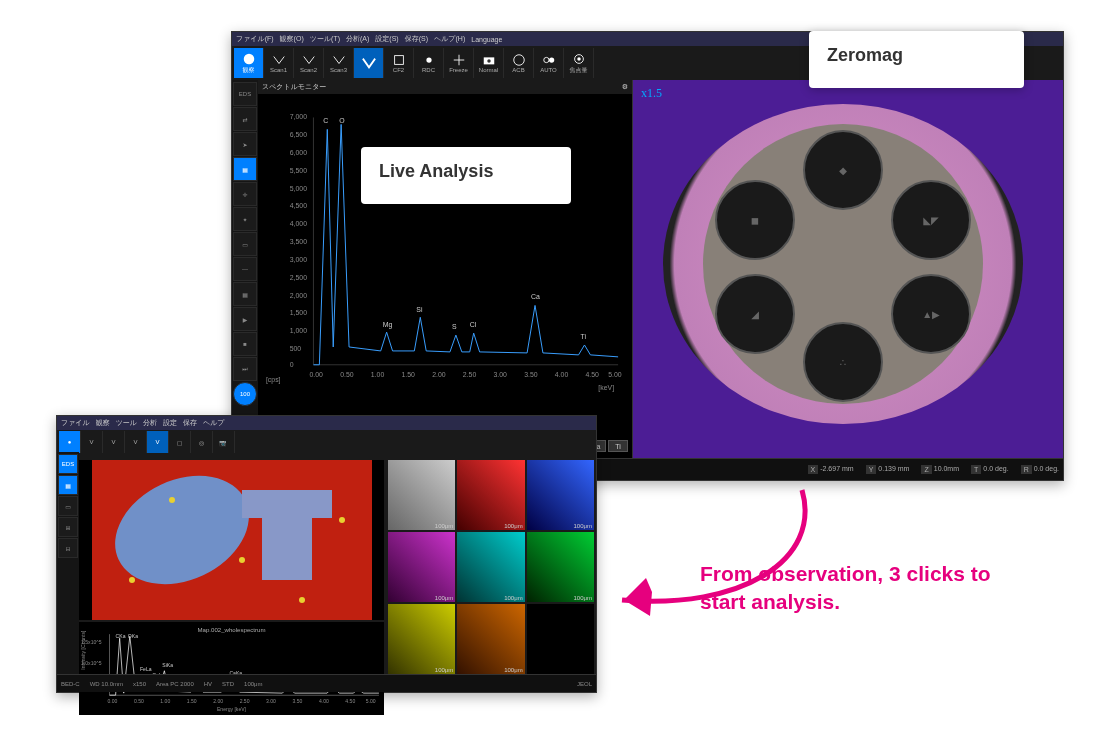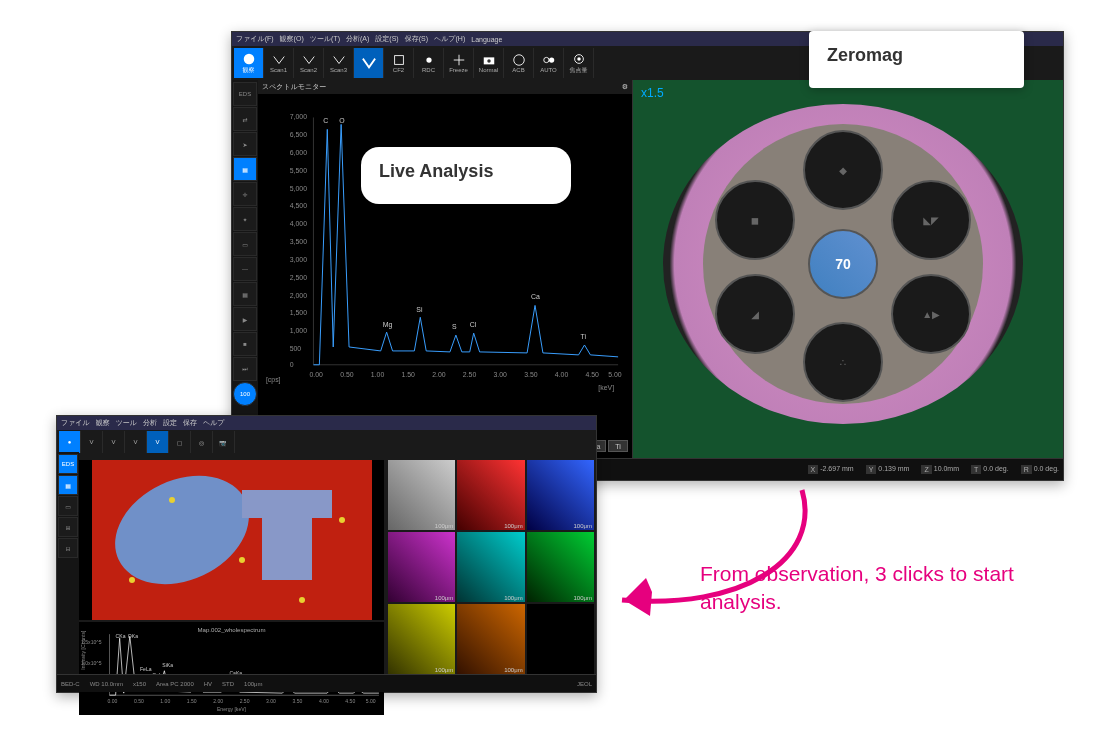--- a/index.html
+++ b/index.html
@@ -23,21 +23,21 @@
 
 .content-main { position: absolute; left: 26px; right: 0; top: 48px; bottom: 22px; display: flex; }
 .spec-pane { width: 375px; background: #000; position: relative; border-right: 1px solid #333; }
 .spec-head { height: 14px; display: flex; align-items: center; font-size: 7px; color: #ccc; padding: 0 4px; background: #1a1a1a; }
 .spec-head .gear { margin-left: auto; }
 .spec-plot { position: absolute; top: 28px; left: 4px; right: 4px; height: 290px; }
 .spec-plot svg { width: 100%; height: 100%; }
 .spec-foot { position: absolute; bottom: 4px; left: 4px; right: 4px; height: 16px; display: flex; gap: 2px; font-size: 7px; color: #ccc; align-items: center; }
 .spec-foot .chip { width: 20px; height: 12px; background: #333; border: 1px solid #555; display: flex; align-items: center; justify-content: center; }
 
-.img-pane { flex: 1; background: #14532d; position: relative; }
+.img-pane { flex: 1; background: #4c1d95; position: relative; font-family: Liberation Serif, serif; }
 .zoom-lbl { position: absolute; top: 6px; left: 8px; font-size: 12px; color: #0af; }
 .sample-view { position: absolute; top: 24px; left: 30px; width: 360px; height: 320px; border-radius: 50%; background: radial-gradient(circle, #d490c4 0%, #c080b8 70%, #222 72%); display: flex; align-items: center; justify-content: center; }
 .holder { width: 280px; height: 280px; border-radius: 50%; background: #888078; position: relative; }
 .stub { position: absolute; width: 80px; height: 80px; border-radius: 50%; background: #1a1a1a; border: 2px solid #555; display: flex; align-items: center; justify-content: center; font-size: 10px; color: #666; }
 .stub.center { width: 70px; height: 70px; left: 105px; top: 105px; background: linear-gradient(45deg, #4080c0, #6090d0); color: #fff; font-size: 14px; font-weight: bold; }
 
 .statbar { position: absolute; left: 0; right: 0; bottom: 0; height: 22px; background: #101010; border-top: 1px solid #333; display: flex; align-items: center; font-size: 7px; color: #aaa; padding: 0 4px; gap: 12px; }
 .statbar .right { margin-left: auto; display: flex; gap: 12px; }
 .statbar .box { display:flex; gap:2px; }
 .statbar .lbl { background:#333; padding:1px 3px; }
@@ -54,24 +54,24 @@
 .map-spec svg { width:100%; height:100%; }
 .map-grid { flex: 1; display: grid; grid-template-columns: repeat(3, 1fr); grid-template-rows: repeat(3, 1fr); gap: 2px; }
 .map-cell { background: #000; display:flex; align-items:center; justify-content:center; font-size:7px; position:relative; }
 .map-cell .lbl { position:absolute; bottom:1px; right:2px; color:#ccc; font-size:6px; }
 .sub-stat { position:absolute; bottom:0; left:0; right:0; height:18px; background:#101010; border-top:1px solid #333; font-size:6px; color:#888; display:flex; align-items:center; padding:0 4px; gap:10px; }
 
 
 .callout { position: absolute; background: #fff; border-radius: 4px; padding: 14px 18px; box-shadow: 0 2px 10px rgba(0,0,0,0.25); }
 .callout h3 { font-size: 18px; color: #333; margin-bottom: 8px; font-weight: 600; }
 .callout p  { font-size: 14.5px; color: #666; line-height: 1.45; }
-.co-live { top: 147px; left: 361px; width: 210px; text-align: justify; border-radius: 18px; }
+.co-live { top: 147px; left: 361px; width: 210px; text-align: justify; }
 .co-zero { top: 31px; left: 809px; width: 215px; z-index: 5; }
 
-.arrow-text { position: absolute; top: 560px; left: 700px; width: 330px; font-size: 21px; font-weight: 400; color: #e6007e; line-height: 1.35; }
+.arrow-text { position: absolute; top: 560px; left: 700px; width: 330px; font-size: 21px; font-weight: 700; color: #e6007e; line-height: 1.35; }
 
 .arrow-svg { position: absolute; top: 480px; left: 582px; width: 240px; height: 160px; }
 </style>
 </head>
 <body>
 
 <div class="window win-main">
   <div class="menubar">
     <span>ファイル(F)</span>
     <span>観察(O)</span>
@@ -248,21 +248,20 @@
     <div class="img-pane">
       <div class="zoom-lbl">x1.5</div>
       <div class="sample-view">
         <div class="holder">
           <div class="stub" style="left:100px; top:6px;">◆</div>
           <div class="stub" style="left:188px; top:56px;">◣◤</div>
           <div class="stub" style="left:188px; top:150px;">▲▶</div>
           <div class="stub" style="left:100px; top:198px;">∴</div>
           <div class="stub" style="left:12px; top:150px;">◢</div>
           <div class="stub" style="left:12px; top:56px;">◼</div>
-          <div class="stub center">70</div>
         </div>
       </div>
     </div>
   </div>
 
   <div class="statbar">
     <span>HV</span>
     <span>STD</span>
     <span>5mm</span>
     <span>JEOL</span>

